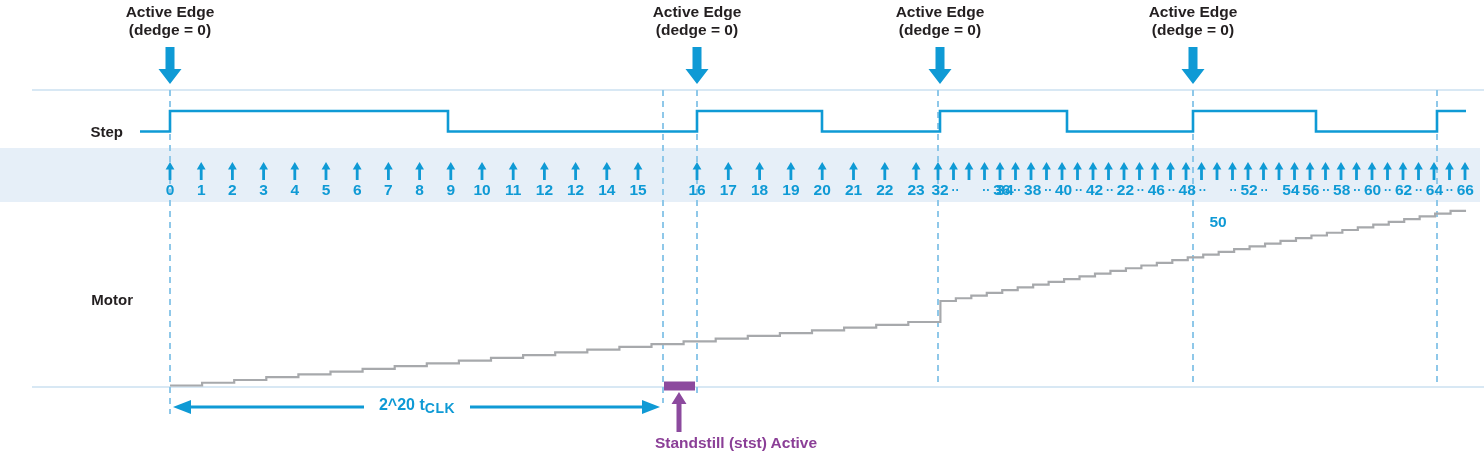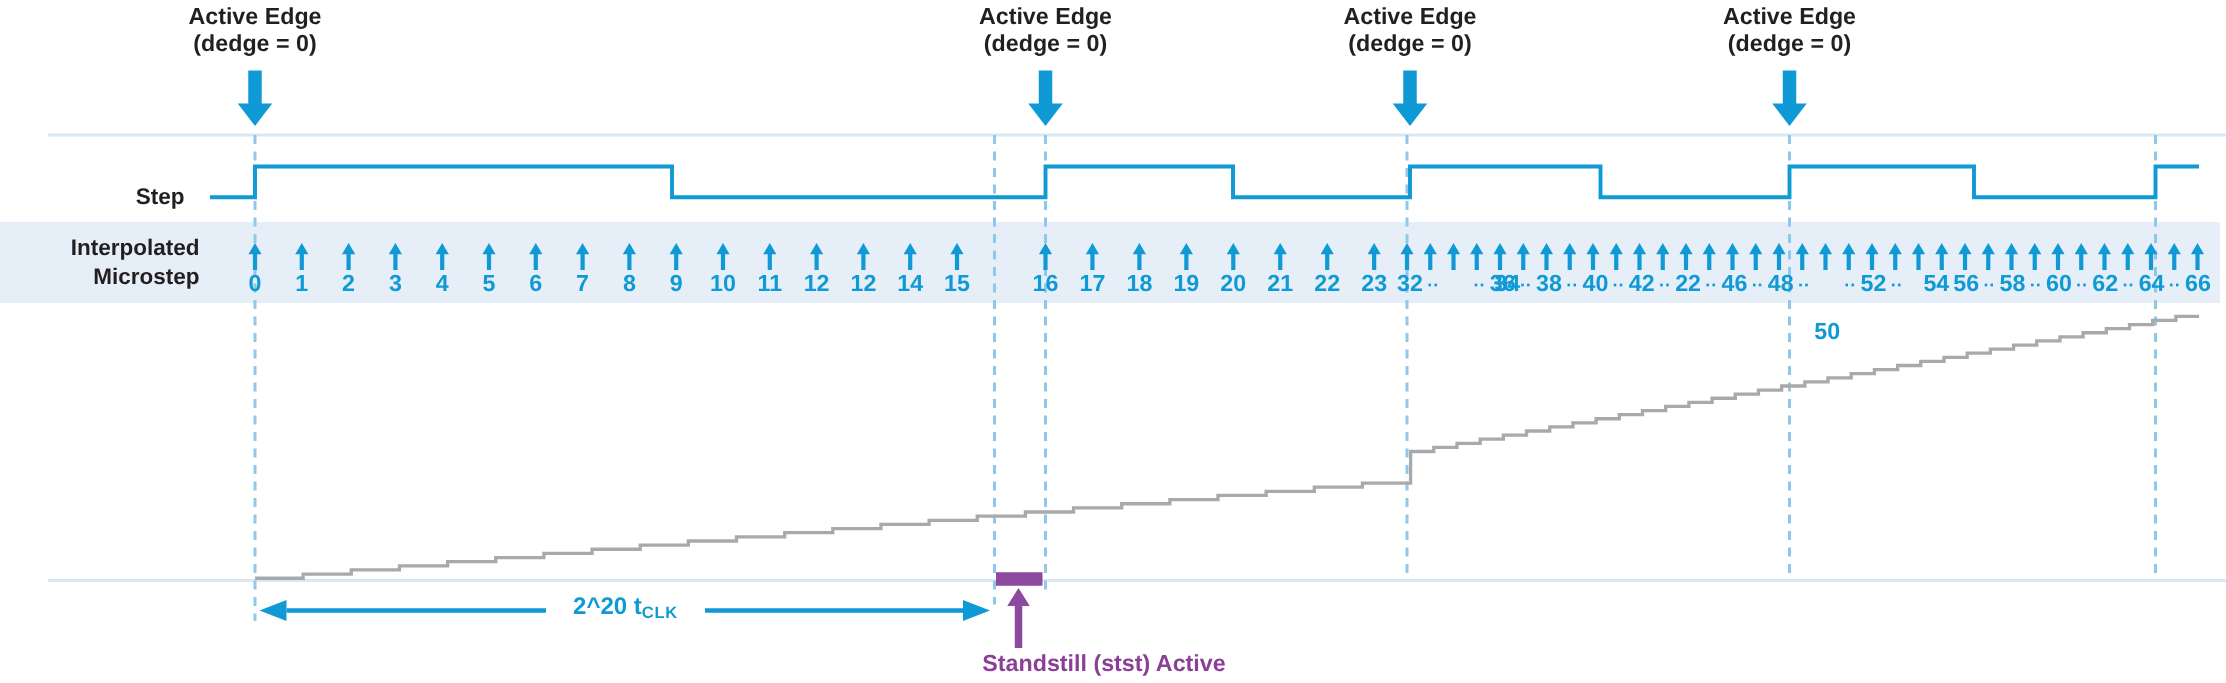--- a/index.html
+++ b/index.html
@@ -25,21 +25,21 @@
     color:var(--blue,#0f9ad5);font-weight:700;font-size:15.5px;white-space:nowrap;
   }
   .ms-sep{
     position:absolute;top:183px;transform:translateX(-50%);
     color:var(--blue,#0f9ad5);font-weight:700;font-size:12px;letter-spacing:0px;
   }
   .measure-label{
     position:absolute;left:417px;top:396px;transform:translateX(-50%);
     color:var(--blue,#0f9ad5);font-weight:700;font-size:16px;white-space:nowrap;
   }
-  .measure-sub{font-size:11px;position:relative;top:3px;letter-spacing:0.5px;}
+  .measure-sub{font-size:14px;position:relative;top:3px;letter-spacing:0.5px;}
   .standstill-label{
     position:absolute;left:736px;top:434px;transform:translateX(-50%);
     color:var(--purple-text,#8b3f97);font-weight:700;font-size:15.5px;white-space:nowrap;
   }
 </style>
 </head>
 <body>
 
 <div class="canvas">
   <div class="band"></div>
@@ -140,26 +140,23 @@
         <div>(dedge = 0)</div>
       </div>
       <div class="edge-label" style="left: 1193px;">
         <div>Active Edge</div>
         <div>(dedge = 0)</div>
       </div>
     </div>
 
   <div class="row-label step-label">Step</div>
 
-  <div class="row-label ms-label">
-    <div>Interpolated</div>
-    <div>Microstep</div>
-  </div>
 
   <div class="row-label motor-label">
+    <div>Motor</div>
   </div>
 
   <div id="ms-numbers">
       <span class="ms-num" style="left: 170px;">0</span>
       <span class="ms-num" style="left: 201.2px;">1</span>
       <span class="ms-num" style="left: 232.4px;">2</span>
       <span class="ms-num" style="left: 263.6px;">3</span>
       <span class="ms-num" style="left: 294.8px;">4</span>
       <span class="ms-num" style="left: 326px;">5</span>
       <span class="ms-num" style="left: 357.2px;">6</span>

